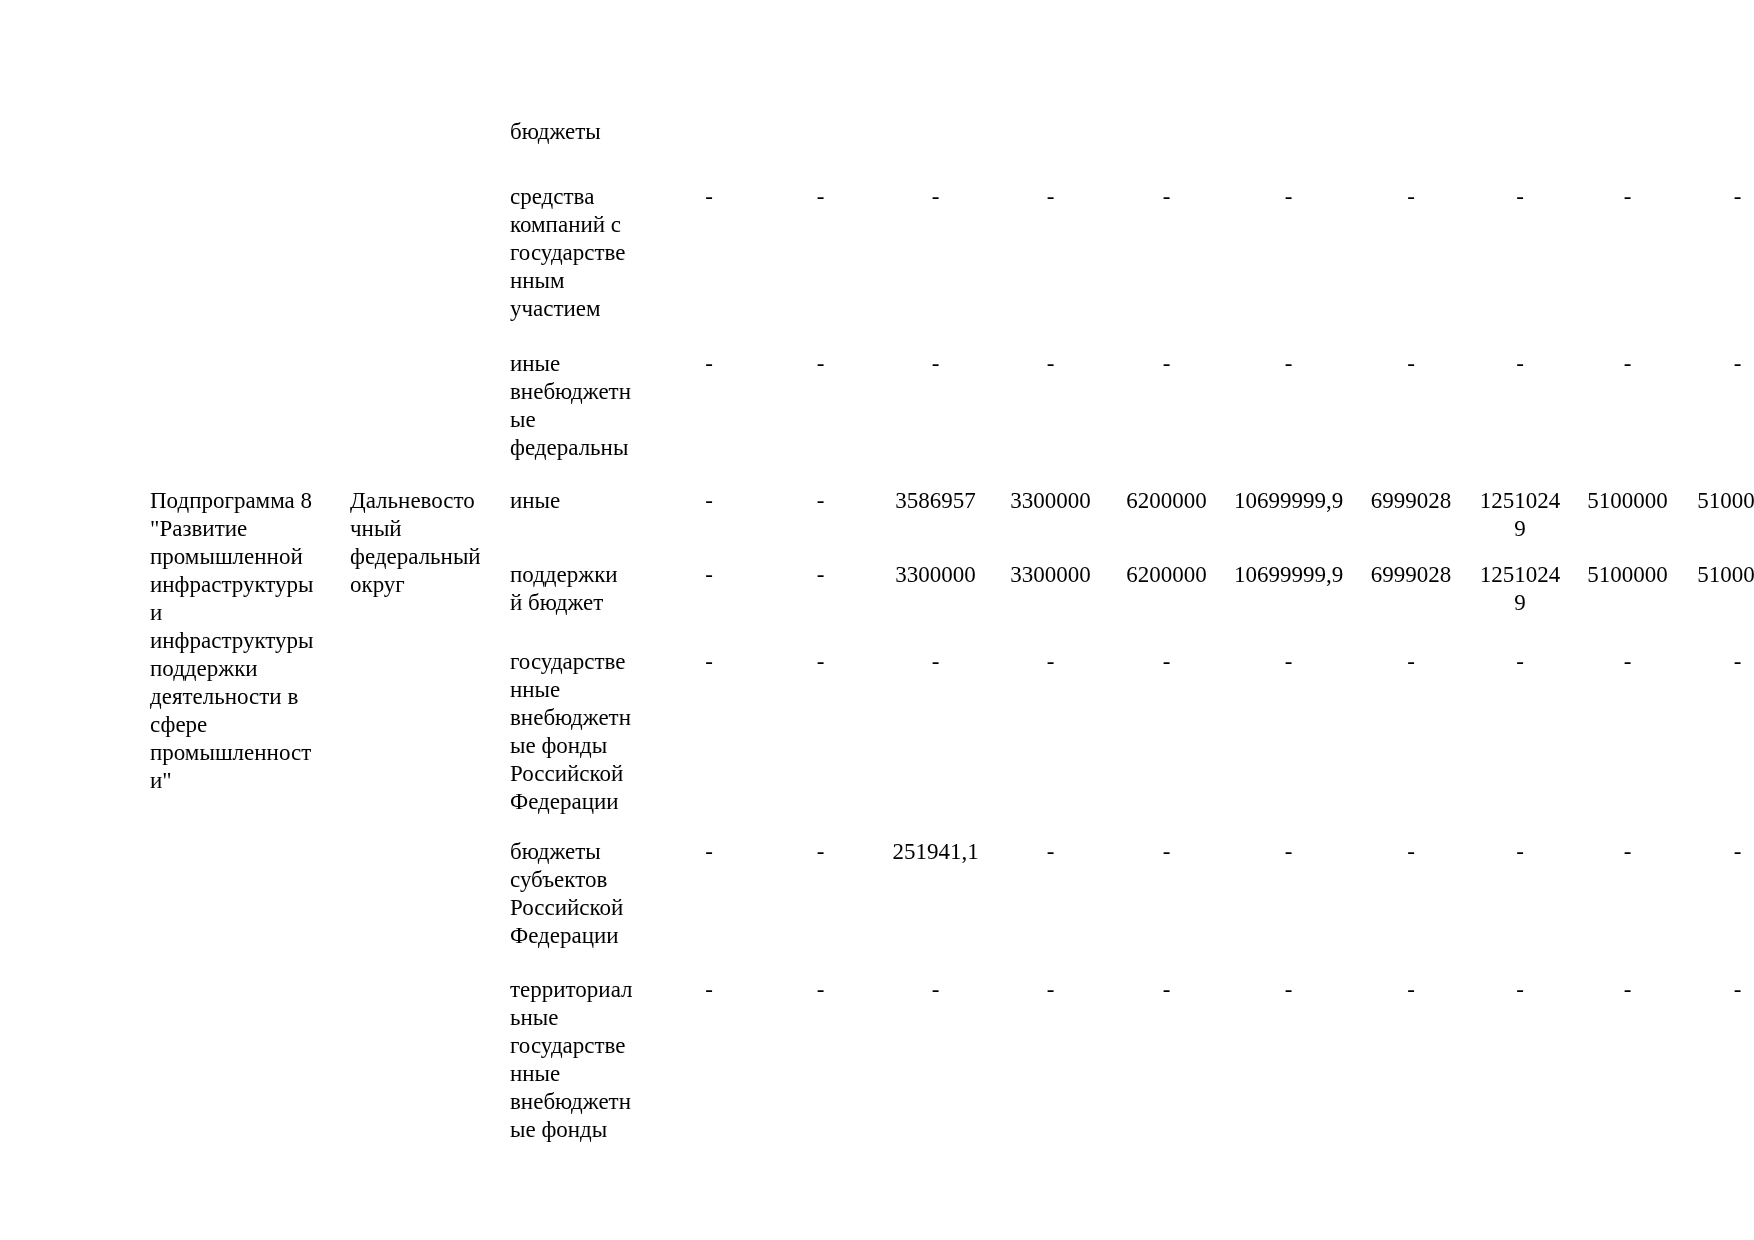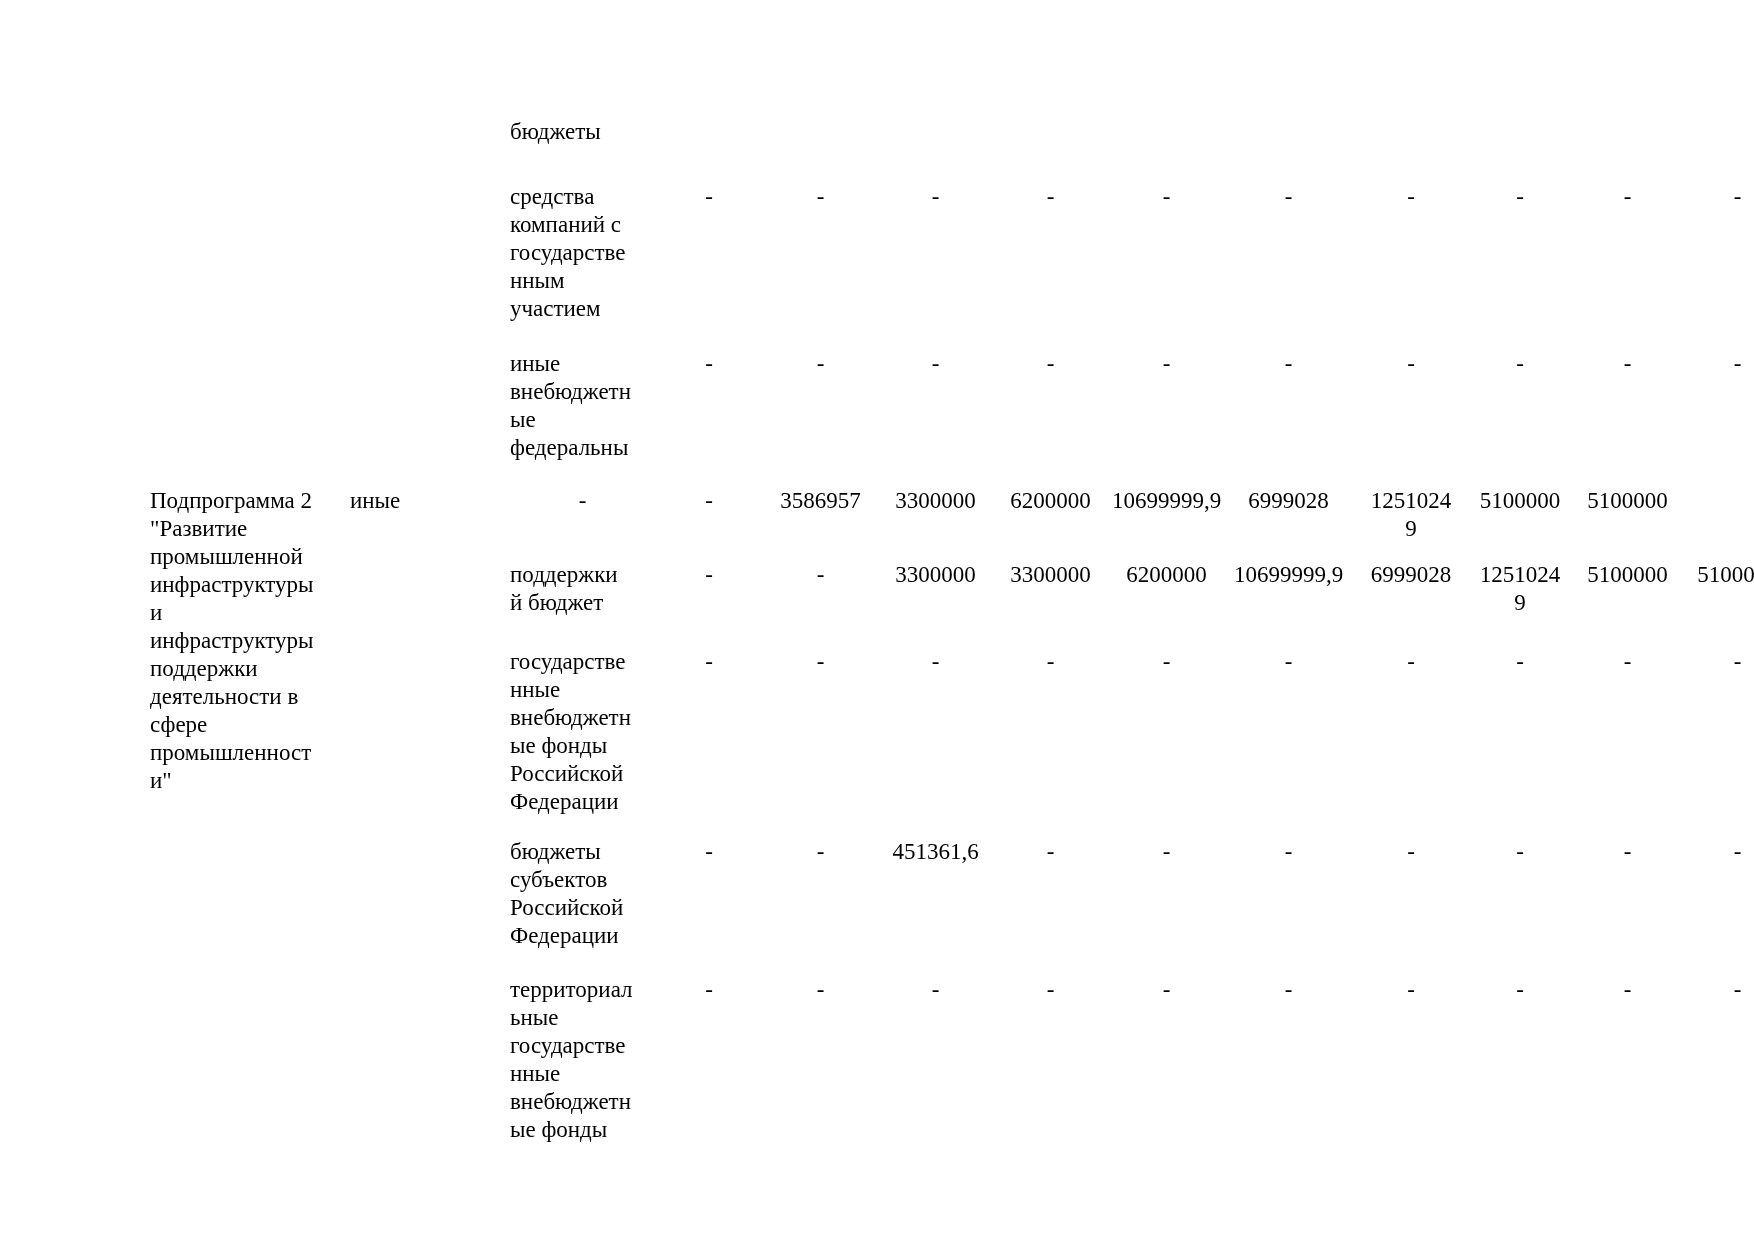--- a/index.html
+++ b/index.html
@@ -108,31 +108,35 @@
     <div class="cell num"><span class="val">-</span></div>
     <div class="cell num"><span class="val">-</span></div>
     <div class="cell num"><span class="val">-</span></div>
     <div class="cell num"><span class="val">-</span></div>
     <div class="cell num c8"><span class="val">-</span></div>
     <div class="cell num"><span class="val">-</span></div>
     <div class="cell num"><span class="val">-</span></div>
   </div>
 
   <div class="t-row row-4">
-    <div class="cell">Подпрограмма 2
+    <div class="cell">Подпрограмма 8
 "Развитие
 промышленной
 инфраструктуры
 и
 инфраструктуры
 поддержки
 деятельности в
 сфере
 промышленност
 и"</div>
+    <div class="cell">Дальневосто
+чный
+федеральный
+округ</div>
     <div class="cell">иные</div>
     <div class="cell num"><span class="val">-</span></div>
     <div class="cell num"><span class="val">-</span></div>
     <div class="cell num"><span class="val">3586957</span></div>
     <div class="cell num"><span class="val">3300000</span></div>
     <div class="cell num"><span class="val">6200000</span></div>
     <div class="cell num"><span class="val">10699999,9</span></div>
     <div class="cell num"><span class="val">6999028</span></div>
     <div class="cell num c8"><span class="val">12510249</span></div>
     <div class="cell num"><span class="val">5100000</span></div>
@@ -179,21 +183,21 @@
 
   <div class="t-row row-7">
     <div class="cell"></div>
     <div class="cell"></div>
     <div class="cell">бюджеты
 субъектов
 Российской
 Федерации</div>
     <div class="cell num"><span class="val">-</span></div>
     <div class="cell num"><span class="val">-</span></div>
-    <div class="cell num"><span class="val">451361,6</span></div>
+    <div class="cell num"><span class="val">251941,1</span></div>
     <div class="cell num"><span class="val">-</span></div>
     <div class="cell num"><span class="val">-</span></div>
     <div class="cell num"><span class="val">-</span></div>
     <div class="cell num"><span class="val">-</span></div>
     <div class="cell num c8"><span class="val">-</span></div>
     <div class="cell num"><span class="val">-</span></div>
     <div class="cell num"><span class="val">-</span></div>
   </div>
 
   <div class="t-row row-8">

